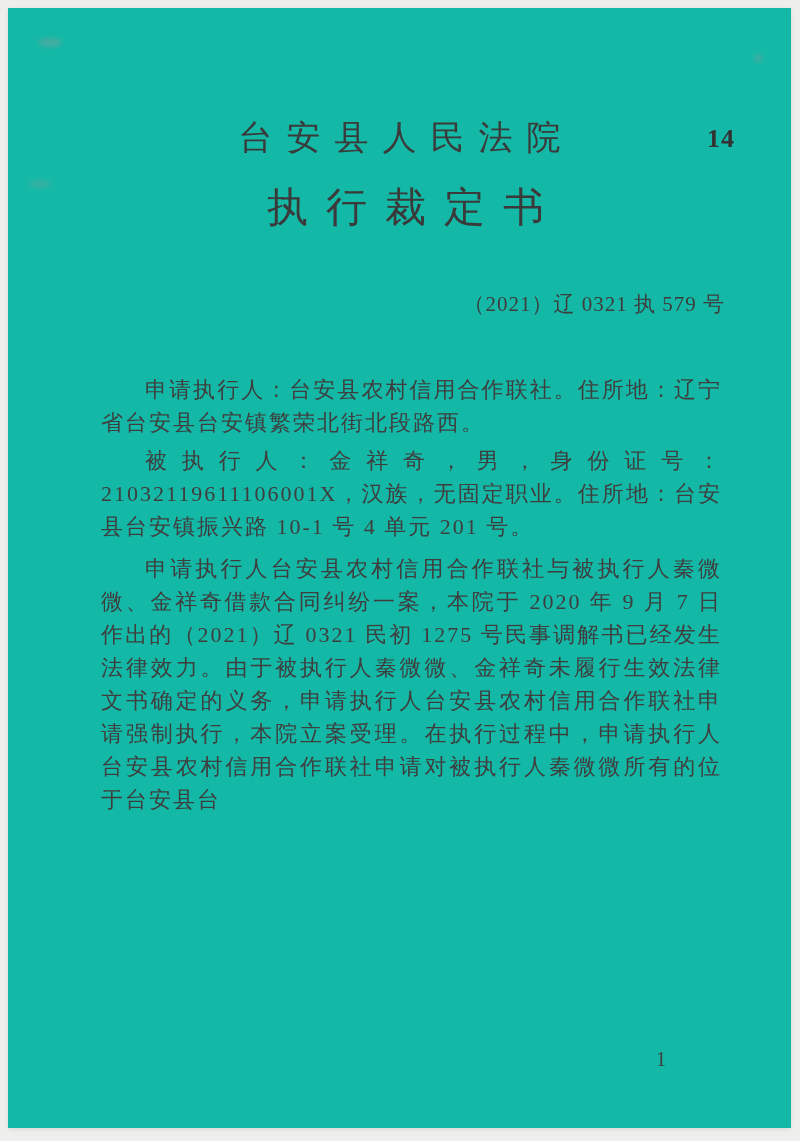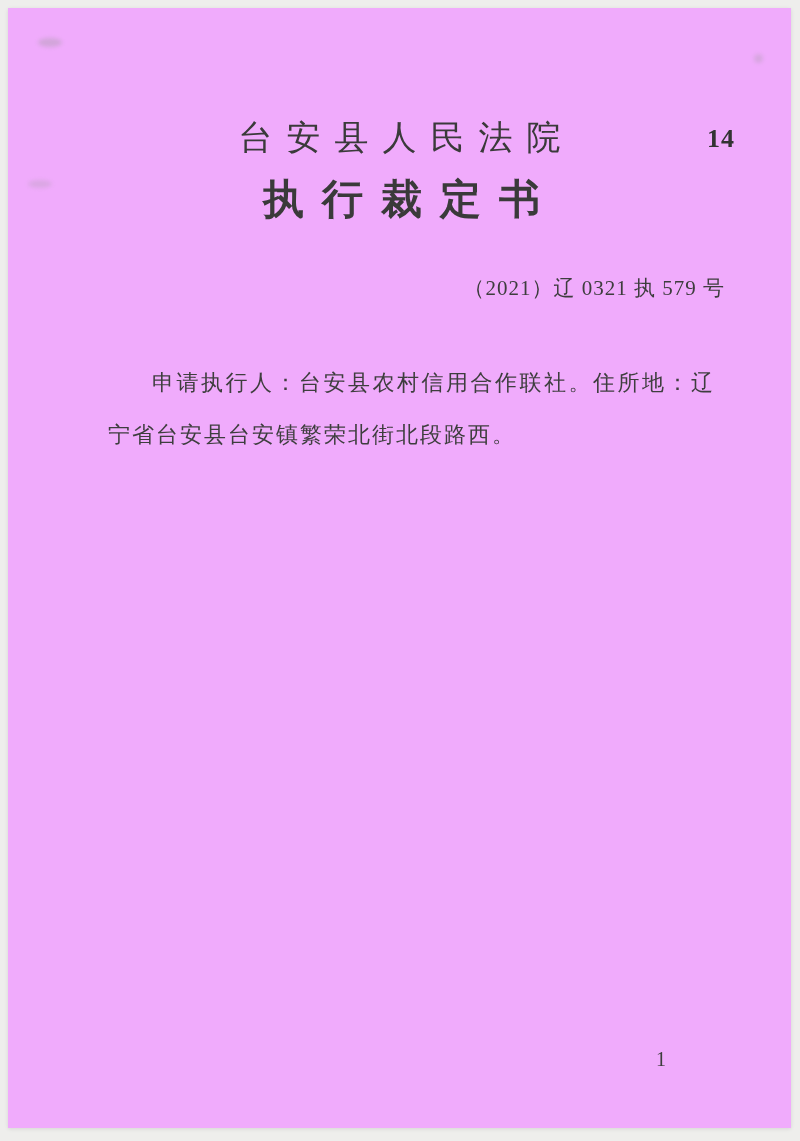--- a/index.html
+++ b/index.html
@@ -13,21 +13,21 @@
     background: #eeeeec;
     font-family: "Liberation Serif", "DejaVu Serif", serif;
     overflow: hidden;
   }
   .page {
     position: absolute;
     left: 8px;
     top: 8px;
     width: 783px;
     height: 1120px;
-    background: #f0abfc;
+    background: #14b8a6;
     box-shadow: 0 1px 4px rgba(0,0,0,0.10);
     color: #3d3d3d;
   }
   
   .smudge {
     position: absolute;
     background: #9a9a9a;
     opacity: 0.35;
     filter: blur(2px);
     border-radius: 50%;
@@ -58,46 +58,46 @@
     font-size: 26px;
     font-weight: 700;
     color: #333333;
     letter-spacing: 1px;
   }
   .doc-title-row {
     text-align: center;
     margin-top: 10px;
   }
   .doc-title {
-    margin: 4px;
+    margin: 12px;
     display: inline-block;
     font-size: 41px;
-    font-weight: 700;
+    font-weight: 400;
     letter-spacing: 18px;
     margin-right: -18px;
     color: #3a3a3a;
     line-height: 50px;
   }
   .case-number {
     text-align: right;
     padding-right: 66px;
     margin-top: 46px;
     font-size: 21px;
     letter-spacing: 1px;
     color: #3d3d3d;
     padding-left: 32px;
   }
   .body-text {
     margin-top: 55px;
     padding: 0 64px 0 88px;
   }
   .body-text p {
-    margin: 12px;
+    margin: 5px;
     font-size: 22px;
-    line-height: 52px;
+    line-height: 33px;
     letter-spacing: 2px;
     text-align: justify;
     text-indent: 2em;
     color: #3e3e3e;
     overflow-wrap: break-word;
   }
   .body-text p.main-para {
     margin-top: 9px;
   }
   .page-number {
@@ -123,17 +123,19 @@
   </div>
 
   <div class="doc-title-row">
     <h2 class="doc-title">执行裁定书</h2>
   </div>
 
   <div class="case-number">（2021）辽 0321 执 579 号</div>
 
   <div class="body-text">
     <p>申请执行人：台安县农村信用合作联社。住所地：辽宁省台安县台安镇繁荣北街北段路西。</p>
+    <p>被执行人：金祥奇，男，身份证号：21032119611106001X，汉族，无固定职业。住所地：台安县台安镇振兴路 10-1 号 4 单元 201 号。</p>
+    <p class="main-para">申请执行人台安县农村信用合作联社与被执行人秦微微、金祥奇借款合同纠纷一案，本院于 2020 年 9 月 7 日作出的（2021）辽 0321 民初 1275 号民事调解书已经发生法律效力。由于被执行人秦微微、金祥奇未履行生效法律文书确定的义务，申请执行人台安县农村信用合作联社申请强制执行，本院立案受理。在执行过程中，申请执行人台安县农村信用合作联社申请对被执行人秦微微所有的位于台安县台</p>
   </div>
 
   <div class="page-number">1</div>
 
 </div>
 
 </body></html>

